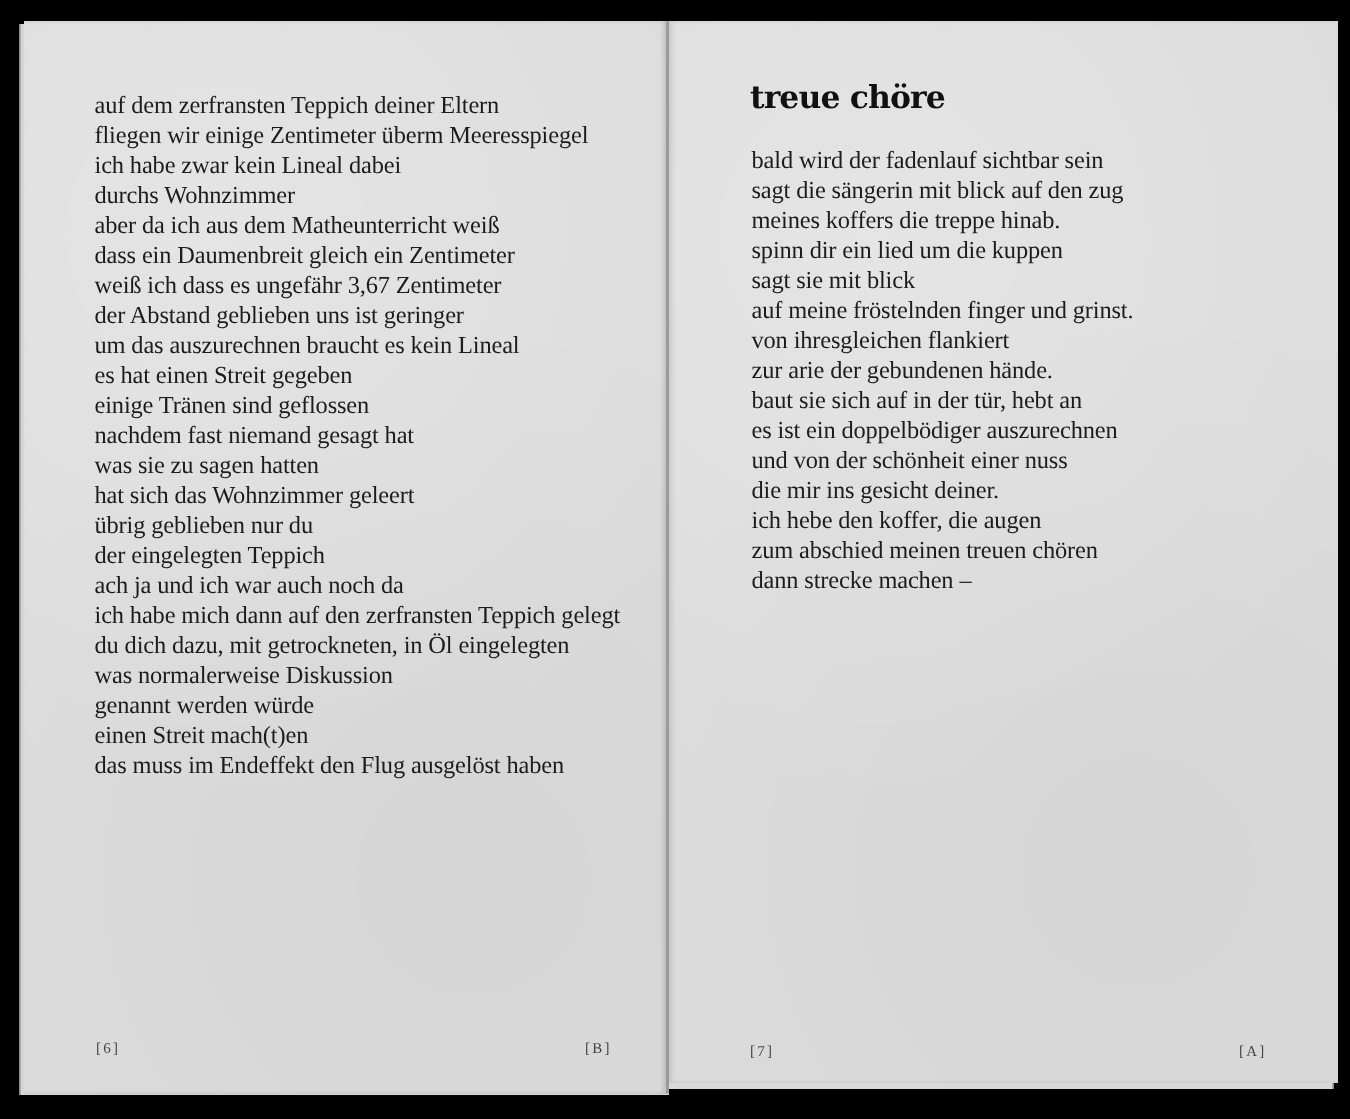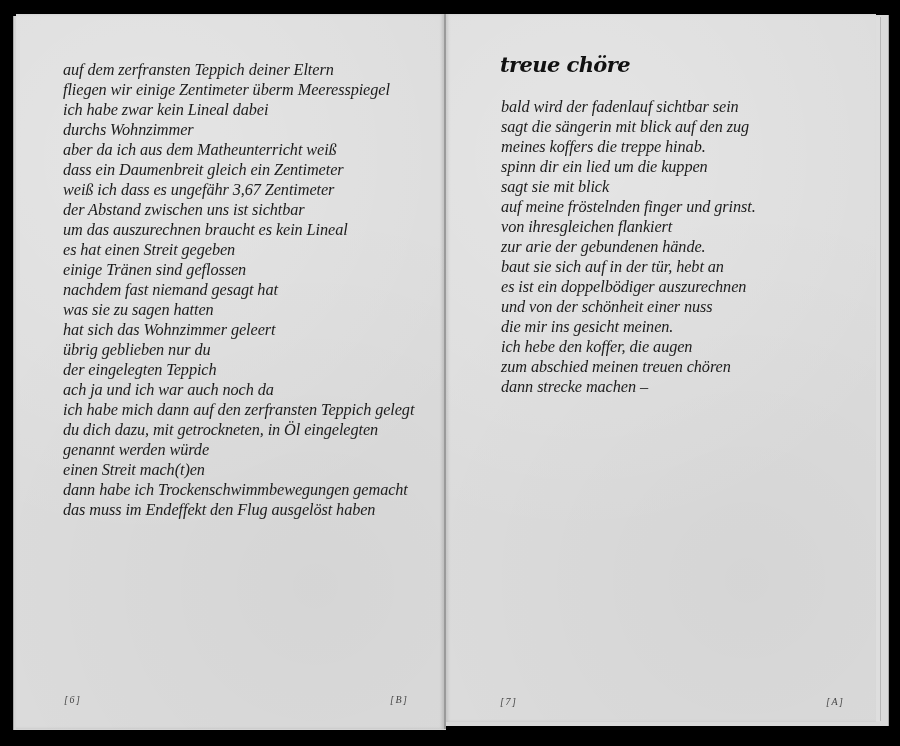--- a/index.html
+++ b/index.html
@@ -10,21 +10,21 @@
     body {
       width: 900px;
       height: 746px;
       position: relative;
       overflow: hidden;
       font-family: "Liberation Serif", "DejaVu Serif", serif;
     }
     .book {
       position: absolute;
       left: 0; top: 0;
-      width: 856px; height: 746px; font-style: italic;
+      width: 856px; height: 746px;
     }
     
     .sheet-left-back {
       position: absolute;
       left: 13px; top: 16px;
       width: 432px; height: 714px;
       background: #d6d6d6;
       border-left: 1px solid #aaa;
     }
     .sheet-right-back {
@@ -50,20 +50,21 @@
     }
     .page-left {
       left: 16px; top: 14px;
       width: 428px; height: 715px;
       box-shadow: inset -2px 0 3px rgba(0,0,0,0.12);
     }
     .page-right {
       left: 446px; top: 14px;
       width: 430px; height: 708px;
       box-shadow: inset 2px 0 3px rgba(0,0,0,0.10);
+      padding-left: 16px;
     }
     .gutter-line {
       position: absolute;
       left: 444px; top: 14px;
       width: 2px; height: 715px;
       background: #9a9a9a;
     }
     .poem-lines {
       position: absolute;
       margin: 0; padding: 0;
@@ -113,56 +114,56 @@
 
   <div class="page page-left">
     <ul class="poem-lines poem-left">
       <li>auf dem zerfransten Teppich deiner Eltern</li>
       <li>fliegen wir einige Zentimeter überm Meeresspiegel</li>
       <li>ich habe zwar kein Lineal dabei</li>
       <li>durchs Wohnzimmer</li>
       <li>aber da ich aus dem Matheunterricht weiß</li>
       <li>dass ein Daumenbreit gleich ein Zentimeter</li>
       <li>weiß ich dass es ungefähr 3,67 Zentimeter</li>
-      <li>der Abstand zwischen uns ist sichtbar</li>
+      <li>der Abstand geblieben uns ist geringer</li>
       <li>um das auszurechnen braucht es kein Lineal</li>
       <li>es hat einen Streit gegeben</li>
       <li>einige Tränen sind geflossen</li>
       <li>nachdem fast niemand gesagt hat</li>
       <li>was sie zu sagen hatten</li>
       <li>hat sich das Wohnzimmer geleert</li>
       <li>übrig geblieben nur du</li>
       <li>der eingelegten Teppich</li>
       <li>ach ja und ich war auch noch da</li>
       <li>ich habe mich dann auf den zerfransten Teppich gelegt</li>
       <li>du dich dazu, mit getrockneten, in Öl eingelegten</li>
+      <li>was normalerweise Diskussion</li>
       <li>genannt werden würde</li>
       <li>einen Streit mach(t)en</li>
-      <li>dann habe ich Trockenschwimmbewegungen gemacht</li>
       <li>das muss im Endeffekt den Flug ausgelöst haben</li>
     </ul>
     <span class="folio folio-left-num">[6]</span>
     <span class="folio folio-left-sig">[B]</span>
   </div>
 
   <div class="page page-right">
     <h1 class="poem-title">treue chöre</h1>
     <ul class="poem-lines poem-right">
       <li>bald wird der fadenlauf sichtbar sein</li>
       <li>sagt die sängerin mit blick auf den zug</li>
       <li>meines koffers die treppe hinab.</li>
       <li>spinn dir ein lied um die kuppen</li>
       <li>sagt sie mit blick</li>
       <li>auf meine fröstelnden finger und grinst.</li>
       <li>von ihresgleichen flankiert</li>
       <li>zur arie der gebundenen hände.</li>
       <li>baut sie sich auf in der tür, hebt an</li>
       <li>es ist ein doppelbödiger auszurechnen</li>
       <li>und von der schönheit einer nuss</li>
-      <li>die mir ins gesicht meinen.</li>
+      <li>die mir ins gesicht deiner.</li>
       <li>ich hebe den koffer, die augen</li>
       <li>zum abschied meinen treuen chören</li>
       <li>dann strecke machen –</li>
     </ul>
     <span class="folio folio-right-num">[7]</span>
     <span class="folio folio-right-sig">[A]</span>
   </div>
 
   <div class="gutter-line"></div>
 </div>

